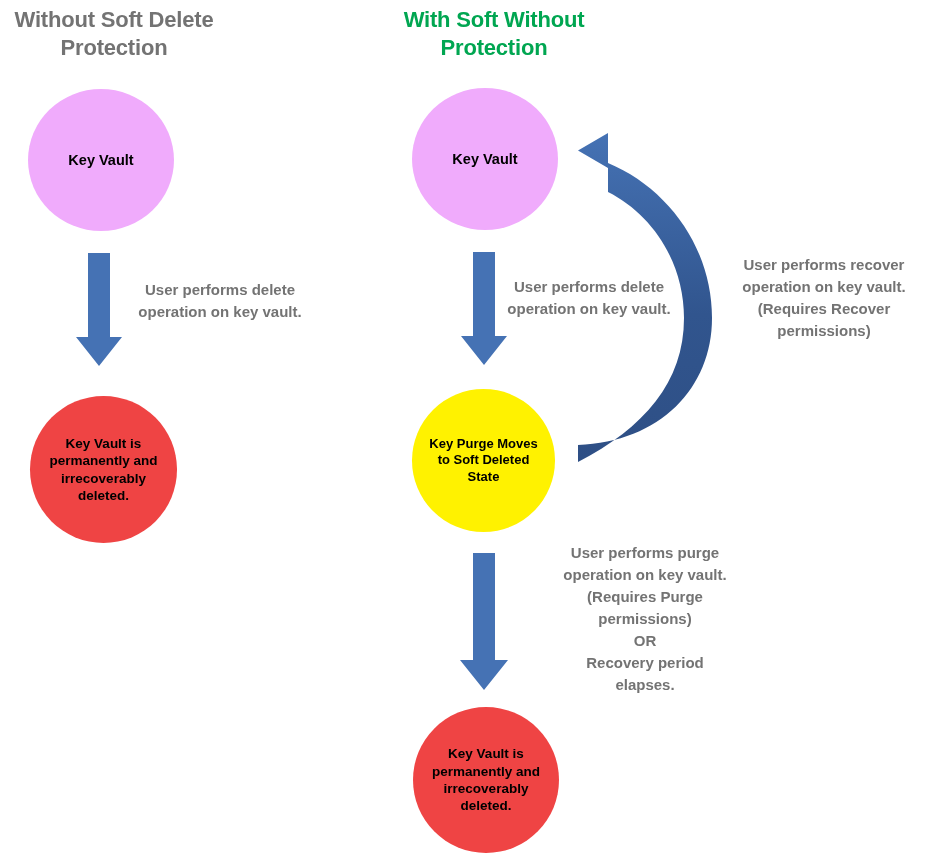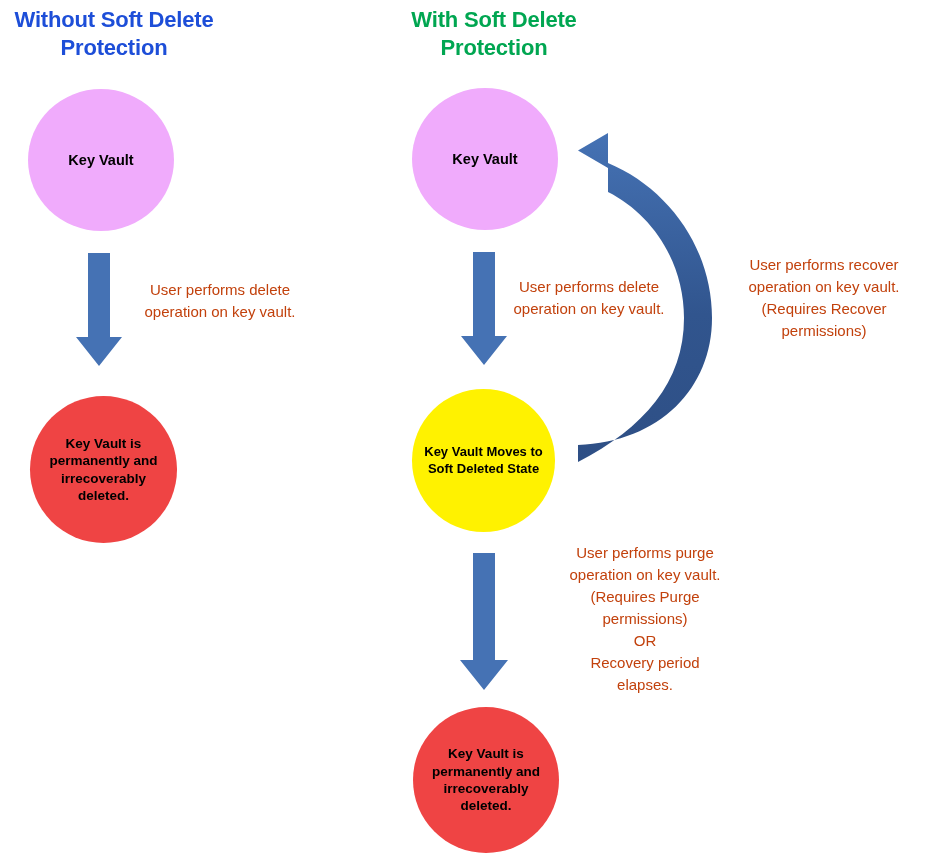--- a/index.html
+++ b/index.html
@@ -27,21 +27,21 @@
     text-align: center;
     font-weight: bold;
     font-size: 22px;
     line-height: 28px;
     letter-spacing: -0.2px;
   }
   #title-left {
     left: 0px;
     top: 6px;
     width: 228px;
-    color: #1d4ed8;
+    color: #737373;
   }
   #title-right {
     left: 378px;
     top: 6px;
     width: 232px;
     color: #00A651;
   }
 
   
   .node {
@@ -92,22 +92,22 @@
   #arrows {
     position: absolute;
     left: 0; top: 0;
     width: 930px; height: 854px;
     pointer-events: none;
   }
 
   
   .edge-label {
     position: absolute;
-    color: #c2410c;
-    font-weight: normal;
+    color: #737373;
+    font-weight: bold;
     font-size: 15px;
     line-height: 22px;
     text-align: center;
     white-space: pre-line;
   }
   #label-delete-left {
     left: 120px; top: 279px; width: 200px;
   }
   #label-delete-right {
     left: 489px; top: 276px; width: 200px;
@@ -120,21 +120,21 @@
   }
 </style>
 </head>
 <body>
 
 <div id="canvas">
 
   <div class="col-title" id="title-left">Without Soft
 Delete Protection</div>
 
-  <div class="col-title" id="title-right">With Soft Delete
+  <div class="col-title" id="title-right">With Soft Without
 Protection</div>
 
   <svg id="arrows" viewBox="0 0 930 854">
     <defs>
       <linearGradient id="curveGrad" x1="0" y1="1" x2="0" y2="0">
         <stop offset="0%" stop-color="#2E4F85"></stop>
         <stop offset="45%" stop-color="#31558E"></stop>
         <stop offset="100%" stop-color="#4572B4"></stop>
       </linearGradient>
     </defs>
@@ -171,21 +171,21 @@
 
   <div class="node red" id="node-deleted-left">
     <span class="node-label">Key Vault is permanently and irrecoverably deleted.</span>
   </div>
 
   <div class="node green" id="node-kv-right">
     <span class="node-label">Key Vault</span>
   </div>
 
   <div class="node yellow" id="node-softdeleted">
-    <span class="node-label">Key Vault Moves to Soft Deleted State</span>
+    <span class="node-label">Key Purge Moves to Soft Deleted State</span>
   </div>
 
   <div class="node red" id="node-deleted-right">
     <span class="node-label">Key Vault is permanently and irrecoverably deleted.</span>
   </div>
 
   <div class="edge-label" id="label-delete-left">User performs delete operation on key vault.</div>
 
   <div class="edge-label" id="label-delete-right">User performs delete operation on key vault.</div>
 

